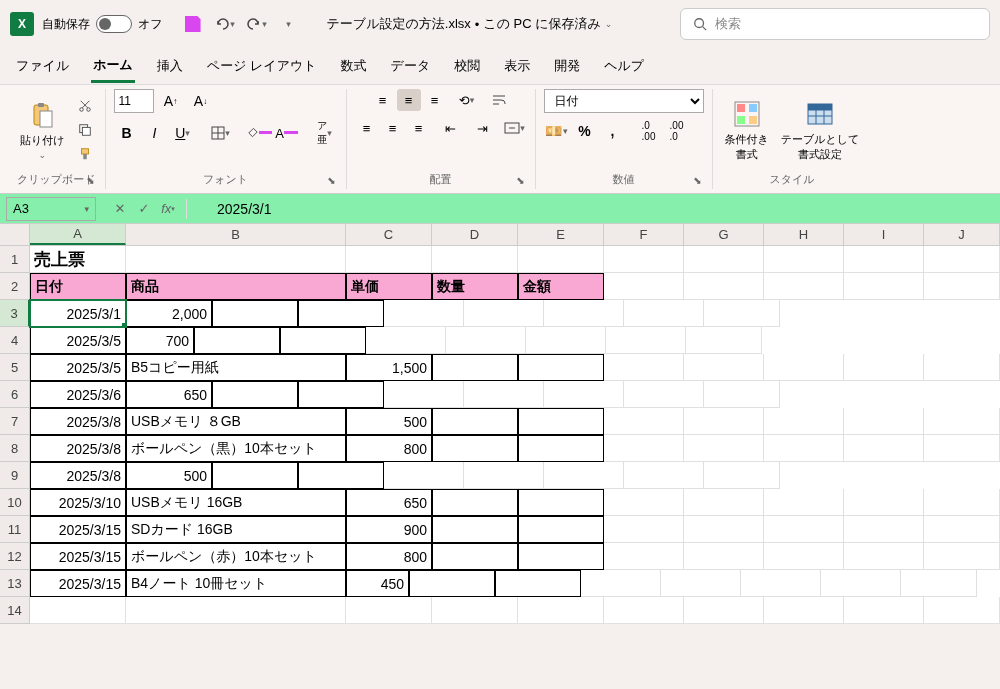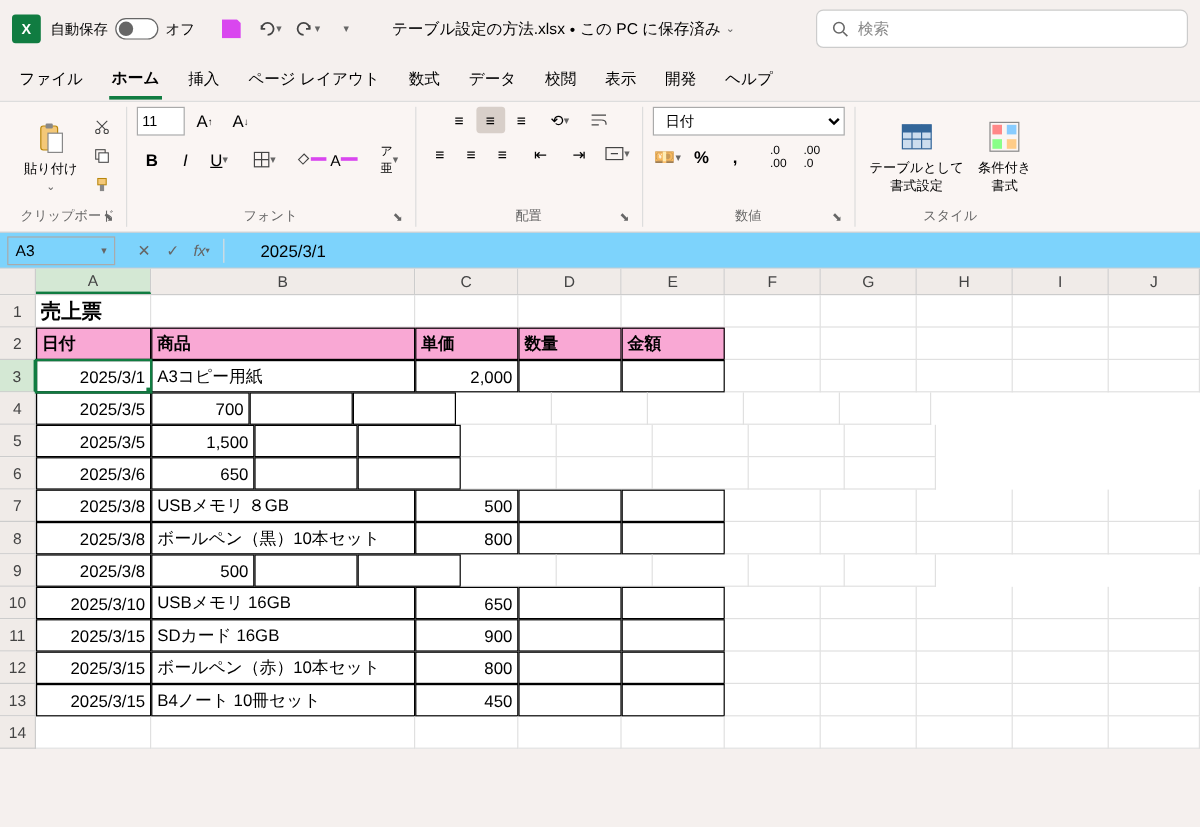--- a/index.html
+++ b/index.html
@@ -36,21 +36,21 @@
 .font-name { width: 180px; height: 24px; border: 1px solid #aaa; background: #fff; padding: 0 6px; font-size: 12px; }
 .font-size { width: 40px; height: 24px; border: 1px solid #aaa; background: #fff; padding: 0 4px; font-size: 12px; }
 .font-btns { display: flex; gap: 2px; }
 .fbtn { width: 26px; height: 24px; display: flex; align-items: center; justify-content: center; cursor: pointer; border-radius: 3px; font-size: 14px; }
 .align-grid { display: grid; grid-template-columns: repeat(3, 24px); gap: 2px; }
 .align-btn { width: 24px; height: 22px; display: flex; align-items: center; justify-content: center; cursor: pointer; border-radius: 3px; }
 .align-btn.active { background: #d8cfc9; }
 .num-format { width: 160px; height: 24px; border: 1px solid #aaa; background: #fff; padding: 0 6px; font-size: 12px; }
 
 
-.formula-row { height: 30px; background: #7dd3fc; border-bottom: 1px solid #ccc; display: flex; align-items: center; }
+.formula-row { height: 30px; background: #86efac; border-bottom: 1px solid #ccc; display: flex; align-items: center; }
 .name-box { width: 90px; height: 24px; border: 1px solid #aaa; margin: 0 6px; padding: 0 6px; display: flex; align-items: center; justify-content: space-between; font-size: 13px; }
 .fx-btns { display: flex; gap: 4px; padding: 0 8px; border-right: 1px solid #ddd; }
 .fx-btn { width: 20px; height: 20px; display: flex; align-items: center; justify-content: center; color: #666; cursor: pointer; font-size: 13px; }
 .formula-input { flex: 1; padding: 0 30px; font-size: 14px; }
 
 
 .grid-wrap { background: #fff; position: relative; }
 .col-headers { display: flex; height: 22px; border-bottom: 1px solid #ccc; }
 .corner { width: 30px; background: #f0ebe8; border-right: 1px solid #ccc; }
 .col-h { background: #f0ebe8; border-right: 1px solid #ccc; display: flex; align-items: center; justify-content: center; font-size: 13px; color: #444; cursor: pointer; }
@@ -269,43 +269,43 @@
       </div>
     </div>
     <div class="group-label"><span>数値</span><span class="launcher">⬊</span></div>
   </div>
 
   <div class="group" style="border-right:none">
     <div class="group-body">
       <div class="big-btn">
         <div class="icon-box">
             <svg width="28" height="28" viewBox="0 0 28 28">
+              <rect x="2" y="2" width="24" height="24" fill="none" stroke="#888"></rect>
+              <rect x="4" y="4" width="8" height="8" fill="#f88"></rect>
+              <rect x="16" y="4" width="8" height="8" fill="#8cf"></rect>
+              <rect x="4" y="16" width="8" height="8" fill="#8f8"></rect>
+              <rect x="16" y="16" width="8" height="8" fill="#fc8"></rect>
+            </svg>
+          </div>
+        <span style="font-size:11px;white-space:pre;text-align:center">条件付き
+書式</span>
+      </div>
+      <div class="big-btn">
+        <div class="icon-box">
+            <svg width="28" height="28" viewBox="0 0 28 28">
               <rect x="2" y="4" width="24" height="20" fill="#cde" stroke="#369"></rect>
               <line x1="2" y1="10" x2="26" y2="10" stroke="#369"></line>
               <line x1="2" y1="16" x2="26" y2="16" stroke="#369"></line>
               <line x1="10" y1="4" x2="10" y2="24" stroke="#369"></line>
               <line x1="18" y1="4" x2="18" y2="24" stroke="#369"></line>
               <rect x="2" y="4" width="24" height="6" fill="#369"></rect>
             </svg>
           </div>
         <span style="font-size:11px;white-space:pre;text-align:center">テーブルとして
 書式設定</span>
-      </div>
-      <div class="big-btn">
-        <div class="icon-box">
-            <svg width="28" height="28" viewBox="0 0 28 28">
-              <rect x="2" y="2" width="24" height="24" fill="none" stroke="#888"></rect>
-              <rect x="4" y="4" width="8" height="8" fill="#f88"></rect>
-              <rect x="16" y="4" width="8" height="8" fill="#8cf"></rect>
-              <rect x="4" y="16" width="8" height="8" fill="#8f8"></rect>
-              <rect x="16" y="16" width="8" height="8" fill="#fc8"></rect>
-            </svg>
-          </div>
-        <span style="font-size:11px;white-space:pre;text-align:center">条件付き
-書式</span>
       </div>
     </div>
     <div class="group-label"><span>スタイル</span></div>
   </div>
 </div>
 
 <div class="formula-row">
   <div class="name-box">
       <span>A3</span>
       <span class="caret">▾</span>
@@ -360,45 +360,45 @@
         <div class="cell header-cell" style="width:86px">金額</div>
         <div class="cell " style="width:80px"></div>
         <div class="cell " style="width:80px"></div>
         <div class="cell " style="width:80px"></div>
         <div class="cell " style="width:80px"></div>
         <div class="cell " style="width:76px"></div>
       </div>
       <div class="row">
     <div class="row-h sel">3</div>
     <div class="cell bordered num active" style="width:96px">2025/3/1</div>
-        <div class="cell bordered" style="width:220px">A3コピー用紙</div>
         <div class="cell bordered num" style="width:86px">2,000</div>
         <div class="cell bordered" style="width:86px"></div>
         <div class="cell bordered" style="width:86px"></div>
         <div class="cell " style="width:80px"></div>
         <div class="cell " style="width:80px"></div>
         <div class="cell " style="width:80px"></div>
         <div class="cell " style="width:80px"></div>
         <div class="cell " style="width:76px"></div>
       </div>
       <div class="row">
     <div class="row-h">4</div>
     <div class="cell bordered num" style="width:96px">2025/3/5</div>
-        <div class="cell bordered num" style="width:82px">700</div>
+        <div class="cell bordered num" style="width:68px">700</div>
         <div class="cell bordered" style="width:86px"></div>
         <div class="cell bordered" style="width:86px"></div>
         <div class="cell " style="width:80px"></div>
         <div class="cell " style="width:80px"></div>
         <div class="cell " style="width:80px"></div>
         <div class="cell " style="width:80px"></div>
         <div class="cell " style="width:76px"></div>
       </div>
       <div class="row">
     <div class="row-h">5</div>
     <div class="cell bordered num" style="width:96px">2025/3/5</div>
+        <div class="cell bordered" style="width:220px">B5コピー用紙</div>
         <div class="cell bordered num" style="width:86px">1,500</div>
         <div class="cell bordered" style="width:86px"></div>
         <div class="cell bordered" style="width:86px"></div>
         <div class="cell " style="width:80px"></div>
         <div class="cell " style="width:80px"></div>
         <div class="cell " style="width:80px"></div>
         <div class="cell " style="width:80px"></div>
         <div class="cell " style="width:76px"></div>
       </div>
       <div class="row">
@@ -487,21 +487,21 @@
         <div class="cell " style="width:80px"></div>
         <div class="cell " style="width:80px"></div>
         <div class="cell " style="width:80px"></div>
         <div class="cell " style="width:80px"></div>
         <div class="cell " style="width:76px"></div>
       </div>
       <div class="row">
     <div class="row-h">13</div>
     <div class="cell bordered num" style="width:96px">2025/3/15</div>
         <div class="cell bordered" style="width:220px">B4ノート 10冊セット</div>
-        <div class="cell bordered num" style="width:86px">450</div>
+        <div class="cell bordered num" style="width:63px">450</div>
         <div class="cell bordered" style="width:86px"></div>
         <div class="cell bordered" style="width:86px"></div>
         <div class="cell " style="width:80px"></div>
         <div class="cell " style="width:80px"></div>
         <div class="cell " style="width:80px"></div>
         <div class="cell " style="width:80px"></div>
         <div class="cell " style="width:76px"></div>
       </div>
       <div class="row">
     <div class="row-h">14</div>

